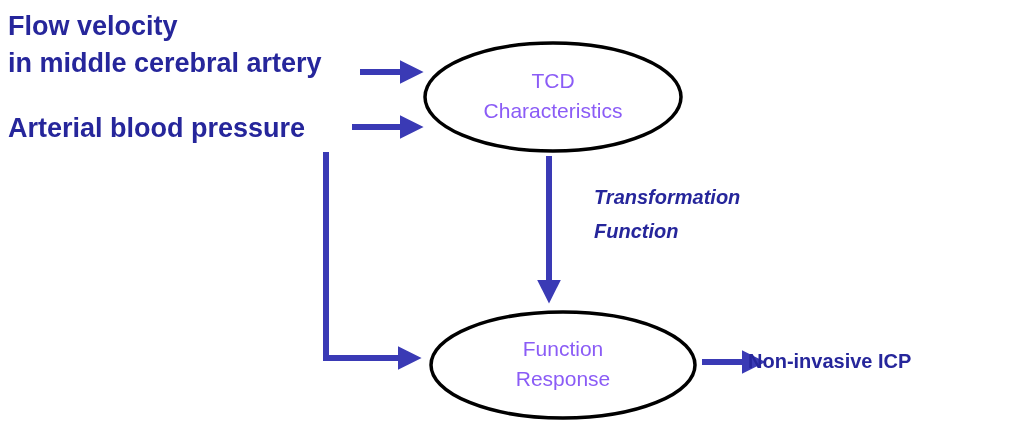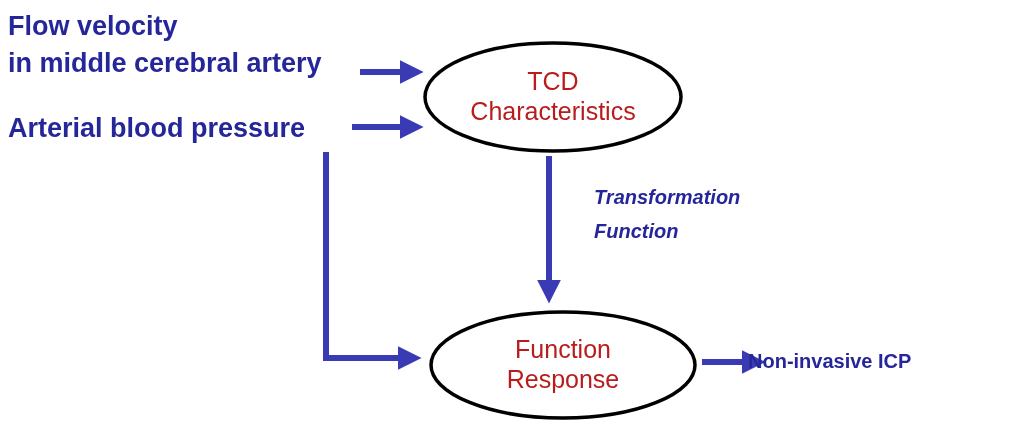--- a/index.html
+++ b/index.html
@@ -25,23 +25,23 @@
   }
   .input-label {
     font-size: 27px;
     line-height: 37px;
   }
   .label-flow      { left: 8px;  top: 8px; }
   .label-abp       { left: 8px;  top: 110px; text-align: right; }
   .node-label {
     position: absolute;
     white-space: pre-line;
-    color: #b91c1c;
+    color: #8b5cf6;
     font-weight: normal;
-    font-size: 25px;
+    font-size: 21px;
     line-height: 30px;
     text-align: center;
   }
   .node-label-tcd     { left: 425px; top: 66px;  width: 256px; }
   .node-label-impulse { left: 431px; top: 334px; width: 264px; }
   .edge-label {
     left: 594px; top: 180px;
     font-style: italic;
     font-size: 20px;
     line-height: 34px;

